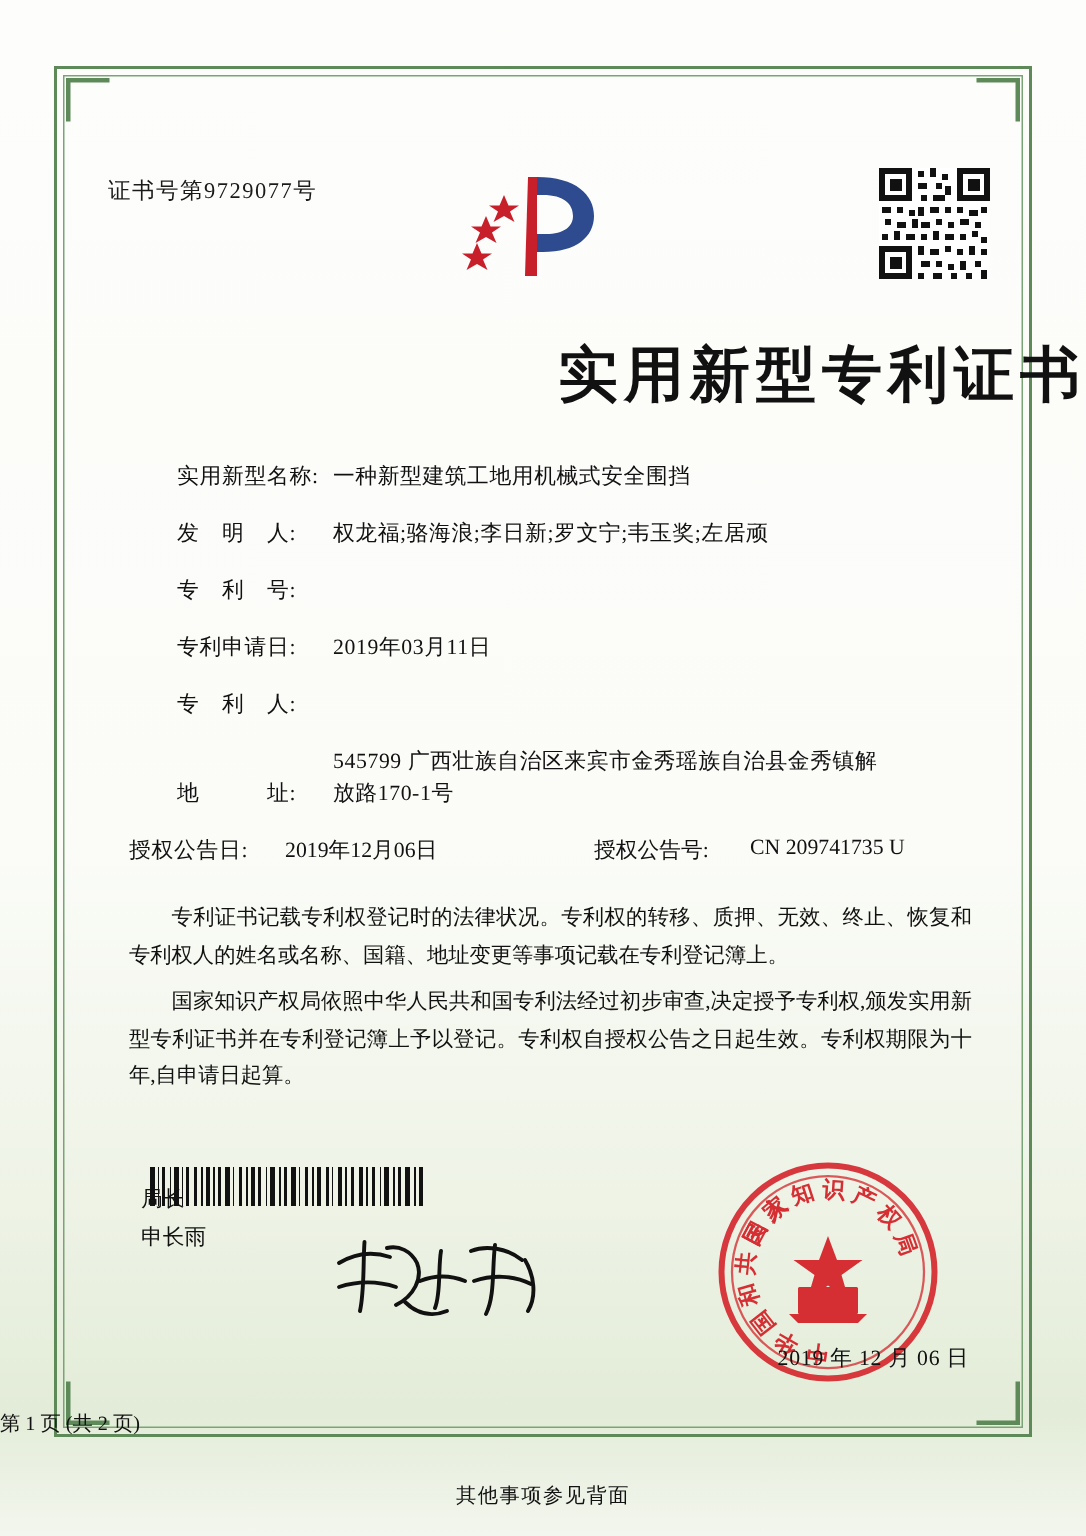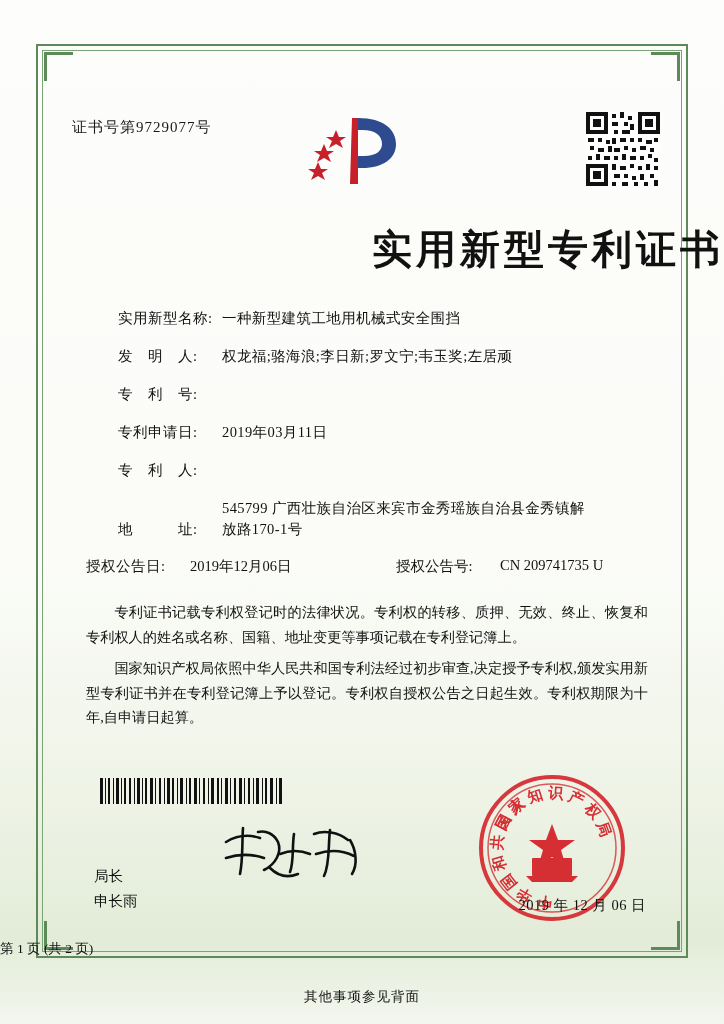--- a/index.html
+++ b/index.html
@@ -150,21 +150,21 @@
     position: absolute;
     right: 96px;
     top: 772px;
     width: 152px;
     height: 152px;
   }
 
   .director-block {
     position: absolute;
     left: 94px;
-    top: 864px;
+    top: 788px;
     font-size: 14.5px;
     line-height: 1.7;
     color: #111111;
   }
 
   .signature {
     position: absolute;
     left: 218px;
     top: 820px;
     width: 160px;

